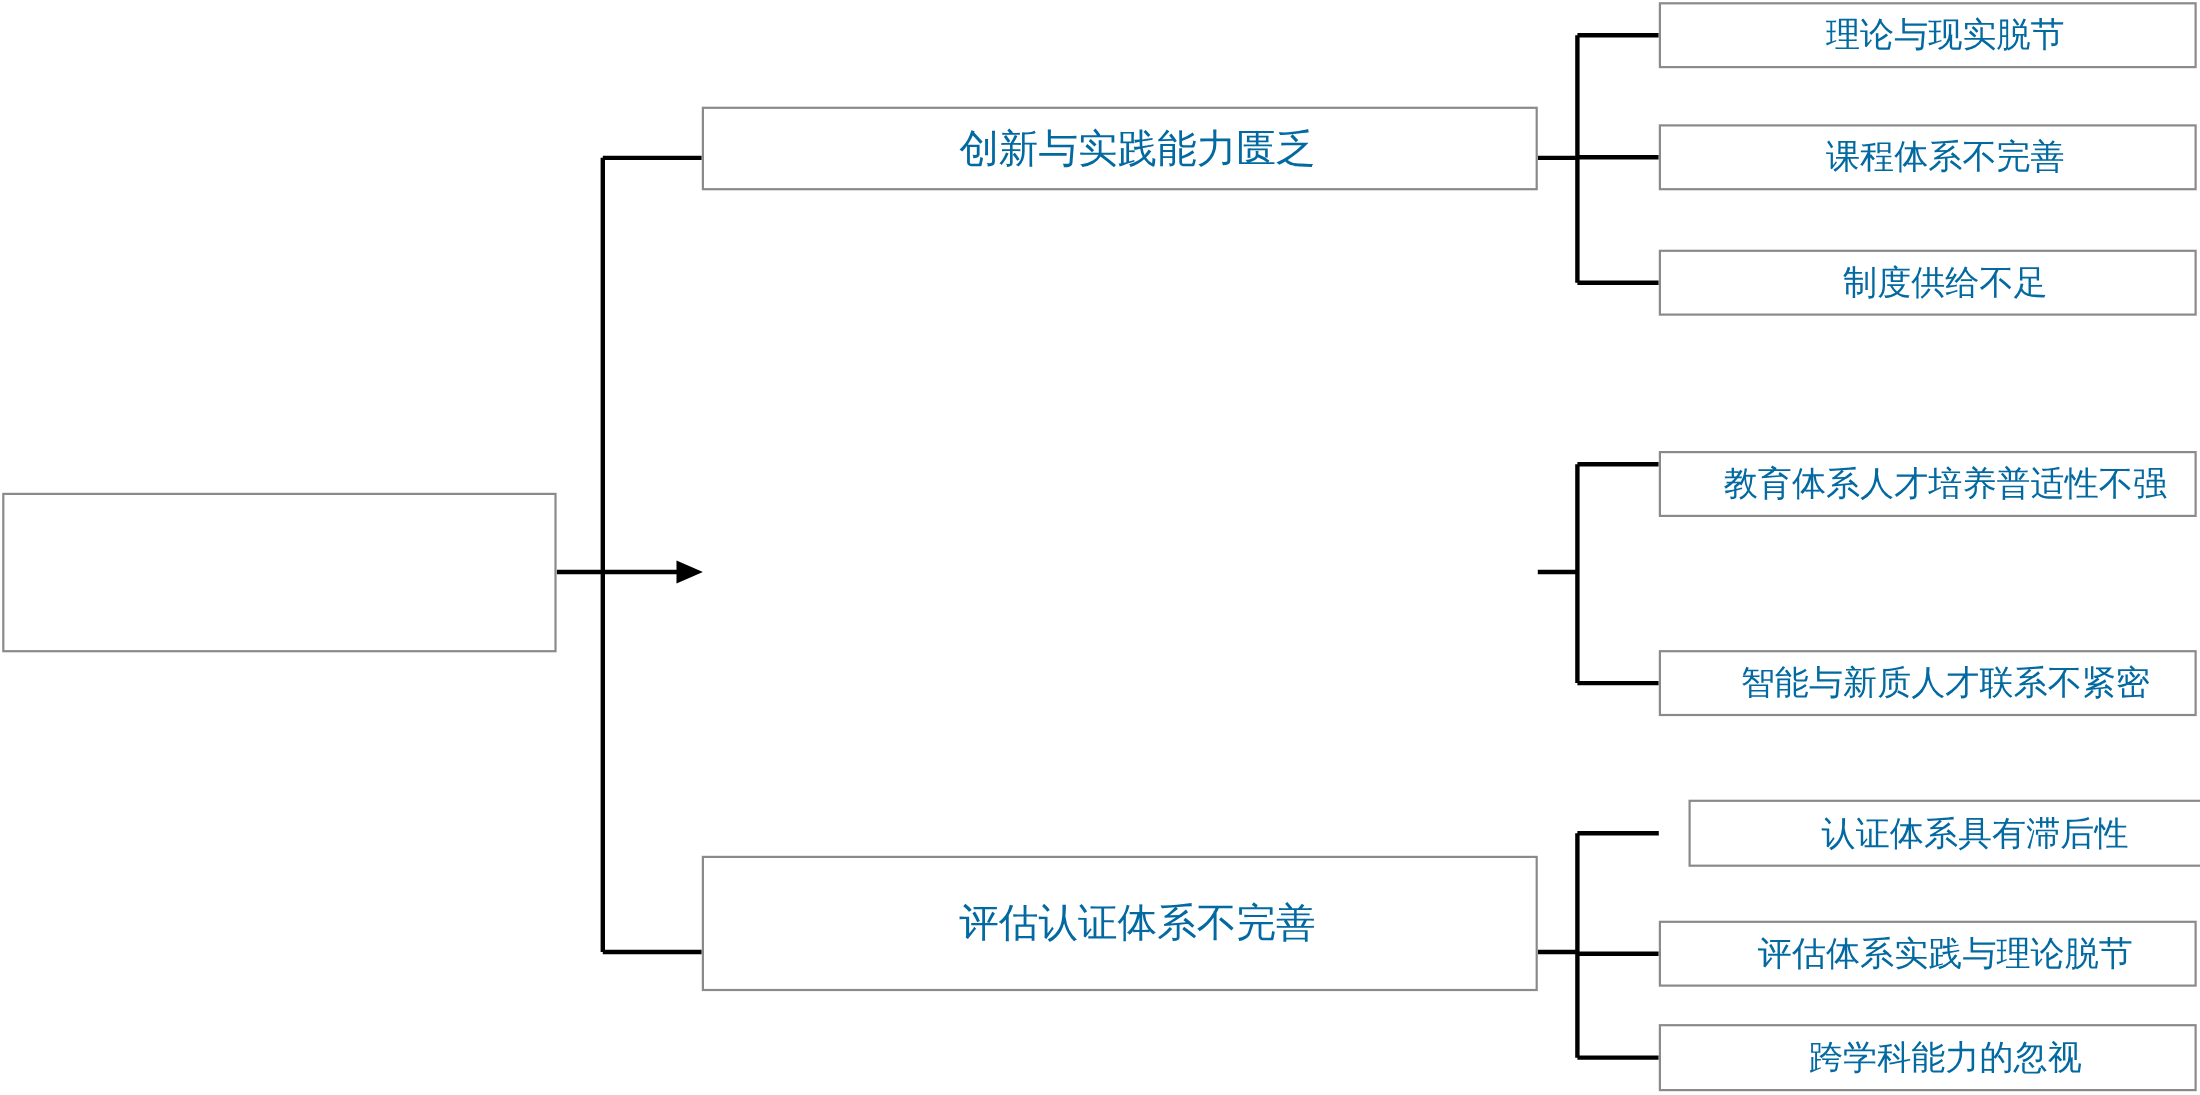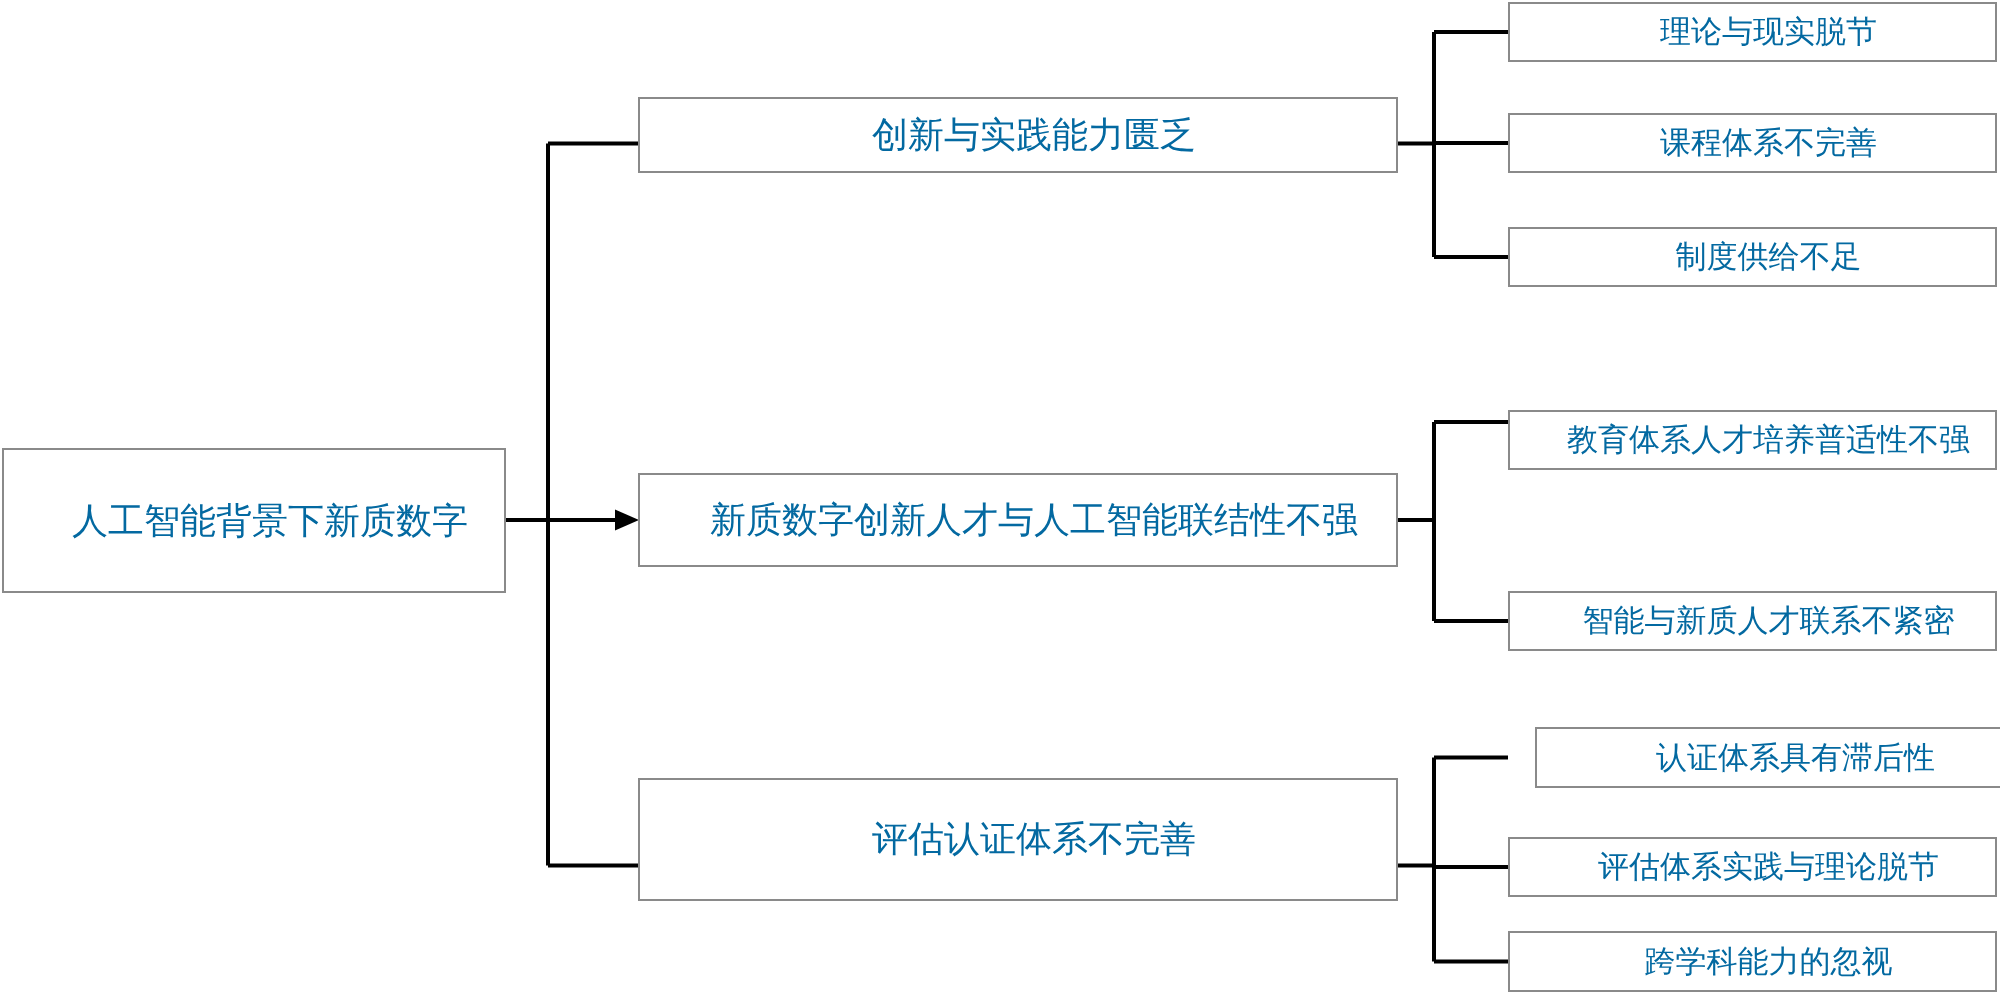--- a/index.html
+++ b/index.html
@@ -76,28 +76,24 @@
       <line x1="1434" y1="757.5" x2="1434" y2="961.5"></line>
       <line x1="1434" y1="757.5" x2="1508" y2="757.5"></line>
       <line x1="1434" y1="867" x2="1508" y2="867"></line>
       <line x1="1434" y1="961.5" x2="1508" y2="961.5"></line>
     </g>
 
     <polygon points="639,520 615,509.5 615,530.5" fill="#000000" stroke="none"></polygon>
   </svg>
 
   <div class="node root-node">
-    <div>人工智能背景下新质数字</div>
   </div>
 
   <div class="node mid-node mid-a">
     <span>创新与实践能力匮乏</span>
-  </div>
-  <div class="node mid-node mid-b">
-    <span>新质数字创新人才与人工智能联结性不强</span>
   </div>
   <div class="node mid-node mid-c">
     <span>评估认证体系不完善</span>
   </div>
 
   <div class="node leaf-node leaf-a1">
     <span>理论与现实脱节</span>
   </div>
   <div class="node leaf-node leaf-a2">
     <span>课程体系不完善</span>

